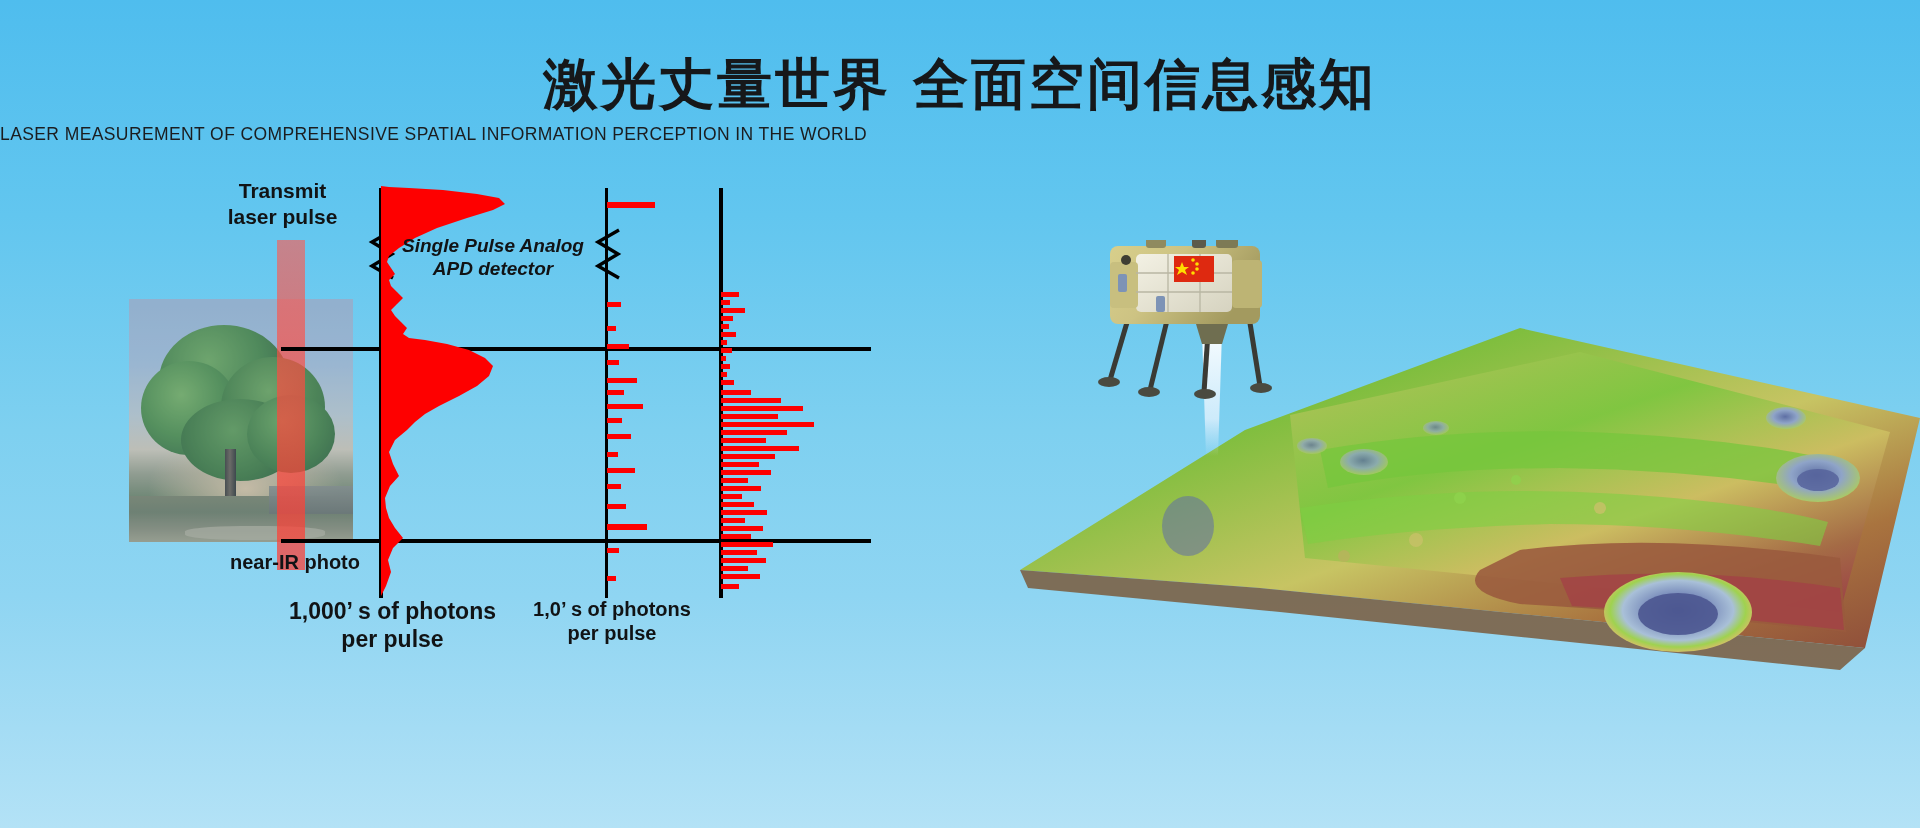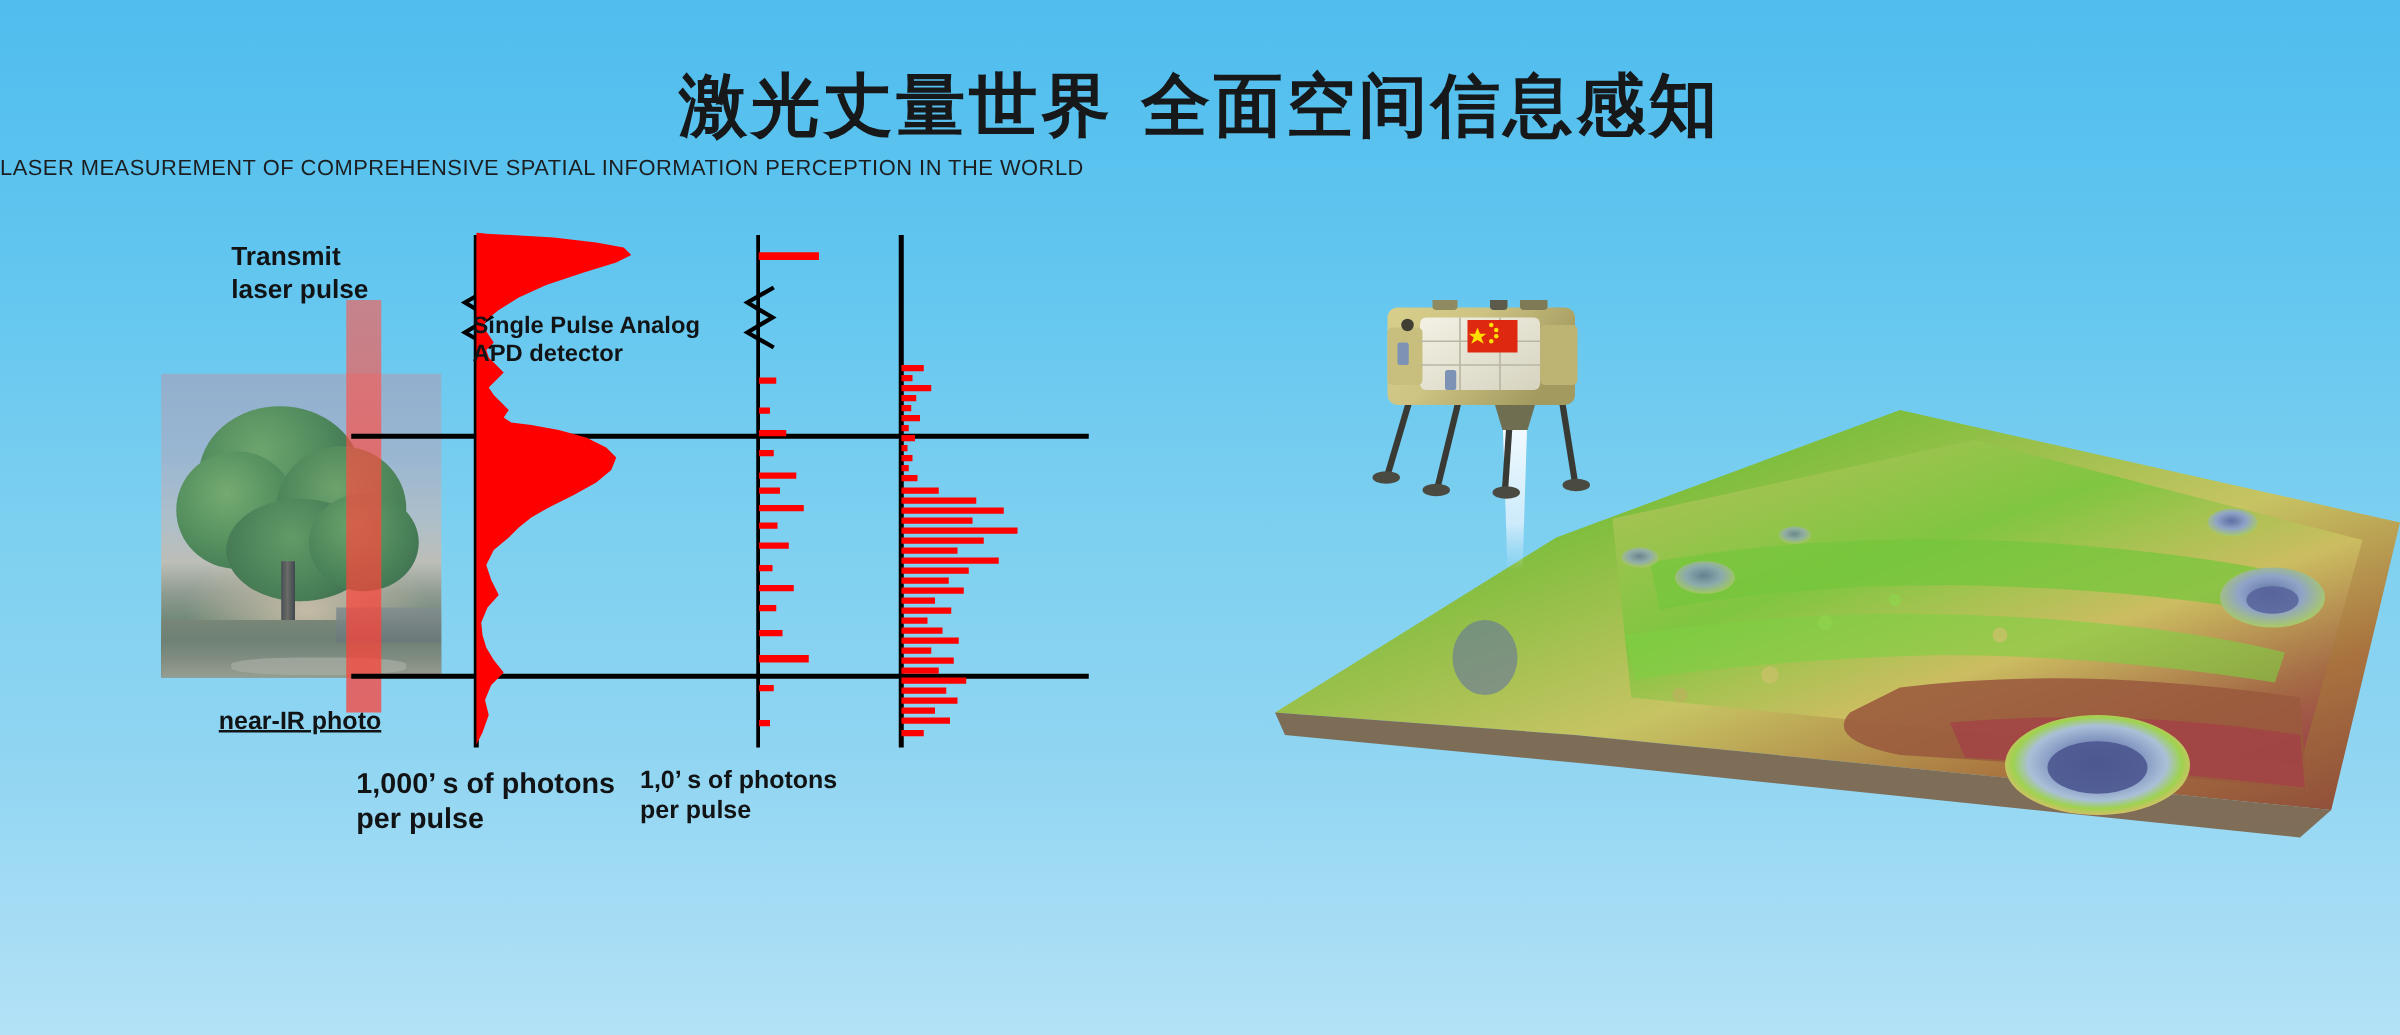--- a/index.html
+++ b/index.html
@@ -24,26 +24,26 @@
   }
   #subtitle{
     position:absolute;left:0;top:124px;width:1920px;text-align:left;
     font-size:17.5px;color:#1b1d1f;letter-spacing:.4px;
     font-family:"Liberation Sans",sans-serif;
   }
 
   
   #diagram{position:absolute;left:0;top:0;width:1000px;height:828px;}
 
-  .lbl{position:absolute;color:#111315;font-weight:bold;line-height:1.22;text-align:left;white-space:pre-line;margin-top:15px;}
+  .lbl{position:absolute;color:#111315;font-weight:bold;line-height:1.22;text-align:center;white-space:pre-line;}
 
   #lbl-transmit{left:185px;top:178px;width:195px;font-size:21px;}
-  #lbl-single  {left:378px;top:234px;width:230px;font-size:19px;}
+  #lbl-single  {left:378px;top:234px;width:230px;font-size:19px;font-style:italic;}
   #lbl-micro   {left:655px;top:219px;width:410px;font-size:19px;}
-  #lbl-nearir  {left:175px;top:550px;width:240px;font-size:20px;text-decoration:underline;}
+  #lbl-nearir  {left:175px;top:550px;width:240px;font-size:20px;}
 
   #lbl-foot1{left:285px;top:597px;width:215px;font-size:23px;}
   #lbl-foot2{left:512px;top:597px;width:200px;font-size:20px;}
   #lbl-foot3{left:707px;top:597px;width:200px;font-size:20px;}
 
   
   #photo{
     position:absolute;left:129px;top:299px;width:224px;height:243px;
     background:
       radial-gradient(ellipse 70% 40% at 52% 78%, rgba(233,196,150,.95) 0%, rgba(233,196,150,0) 62%),

